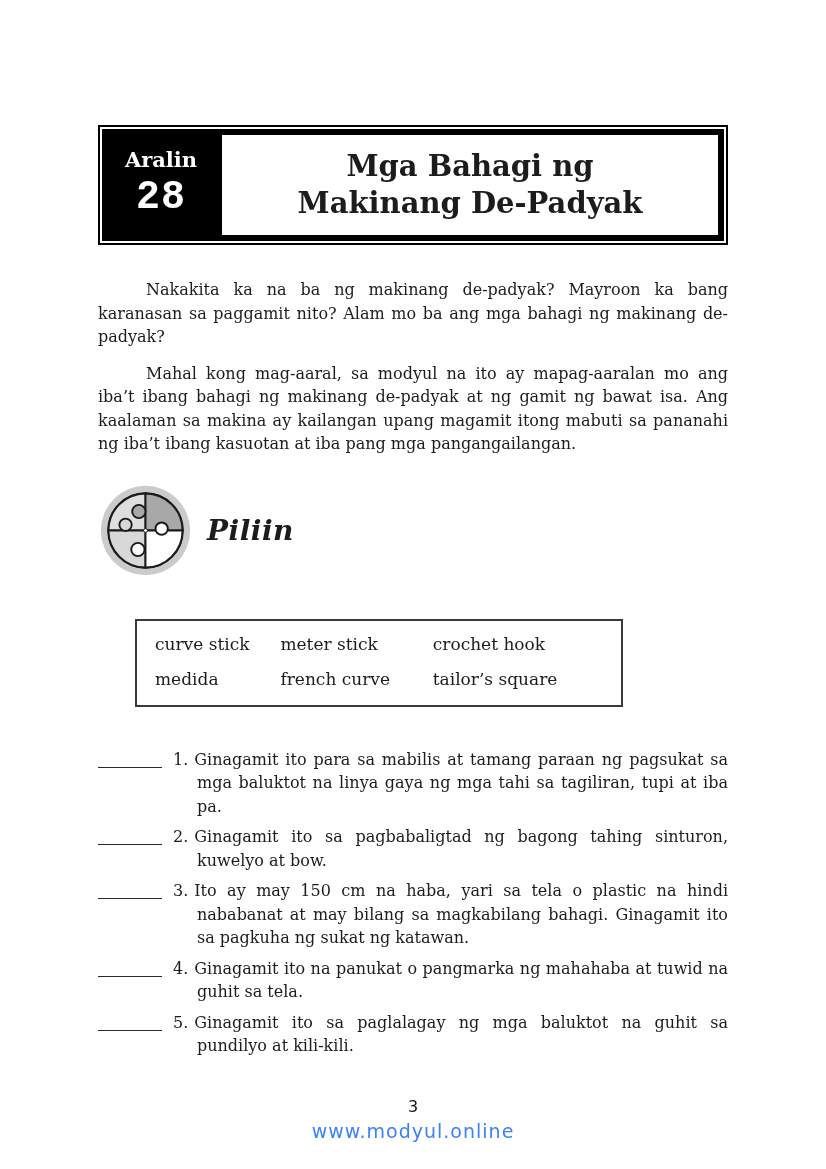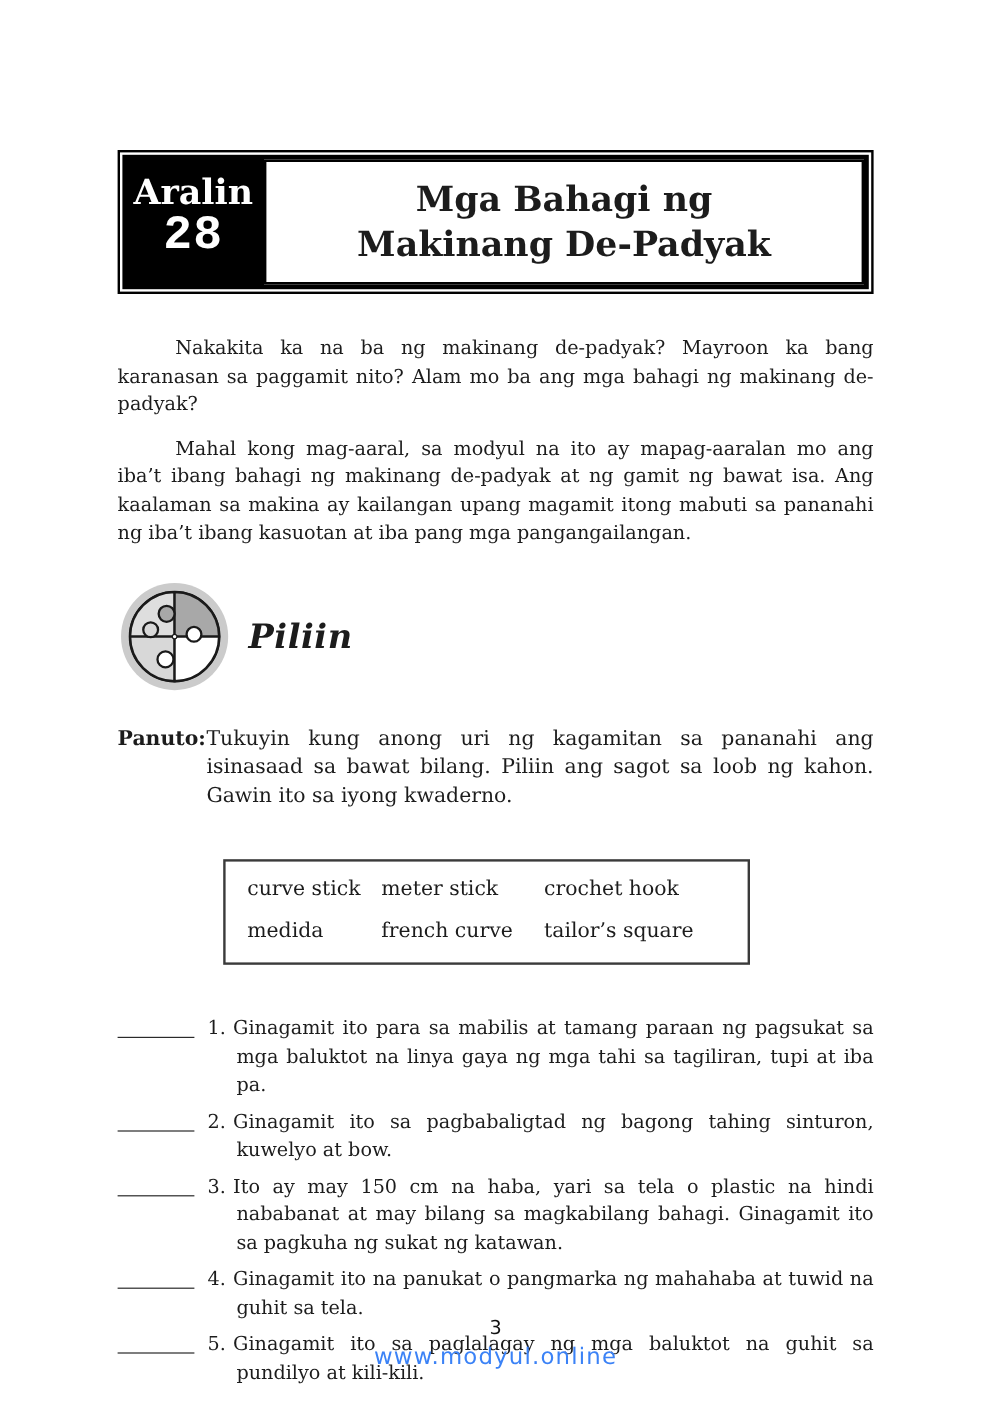--- a/index.html
+++ b/index.html
@@ -41,21 +41,21 @@
     width: 110px;
     flex-shrink: 0;
     color: #fff;
     text-align: center;
     display: flex;
     flex-direction: column;
     justify-content: center;
     padding-top: 2px;
   }
   .lesson-label {
-    font-size: 29px;
+    font-size: 21px;
     font-weight: bold;
     line-height: 24px;
   }
   .lesson-number {
     font-size: 40px;
     font-weight: bold;
     line-height: 52px;
     letter-spacing: 1px;
     font-family: Liberation Mono, monospace;
   }
@@ -119,22 +119,22 @@
     flex-shrink: 0;
   }
   .panuto-text {
     flex: 1;
     text-align: justify;
   }
 
   
   .choice-box {
     margin-top: 41px;
-    margin-left: 88px;
-    width: 439px;
+    margin-left: 37px;
+    width: 488px;
     border: 2px solid #3a3a3a;
     padding: 13px 18px 16px 18px;
     display: grid;
     grid-template-columns: 28% 34% 38%;
     row-gap: 15px;
     font-size: 17px;
     line-height: 20px;
   }
 
   
@@ -216,24 +216,20 @@
           <circle cx="43" cy="30" r="7" fill="#a8a8a8" stroke="#1a1a1a" stroke-width="2"></circle>
           <circle cx="29" cy="44" r="6.5" fill="#d8d8d8" stroke="#1a1a1a" stroke-width="2"></circle>
           <circle cx="42" cy="70" r="7" fill="#ffffff" stroke="#1a1a1a" stroke-width="2"></circle>
           <circle cx="67" cy="48" r="6.5" fill="#ffffff" stroke="#1a1a1a" stroke-width="2"></circle>
           <circle cx="50" cy="50" r="2" fill="#ffffff" stroke="#1a1a1a" stroke-width="1"></circle>
         </svg>
       </span>
       <span class="review-title">Piliin</span>
     </div>
 
-    <div class="panuto">
-      <span class="panuto-label">Panuto:</span>
-      <span class="panuto-text">Tukuyin kung anong uri ng kagamitan sa pananahi ang isinasaad sa bawat bilang. Piliin ang sagot sa loob ng kahon. Gawin ito sa iyong kwaderno.</span>
-    </div>
 
     <div class="choice-box">
       <span class="choice">curve stick</span>
       <span class="choice">meter stick</span>
       <span class="choice">crochet hook</span>
       <span class="choice">medida</span>
       <span class="choice">french curve</span>
       <span class="choice">tailor’s square</span>
     </div>
 

